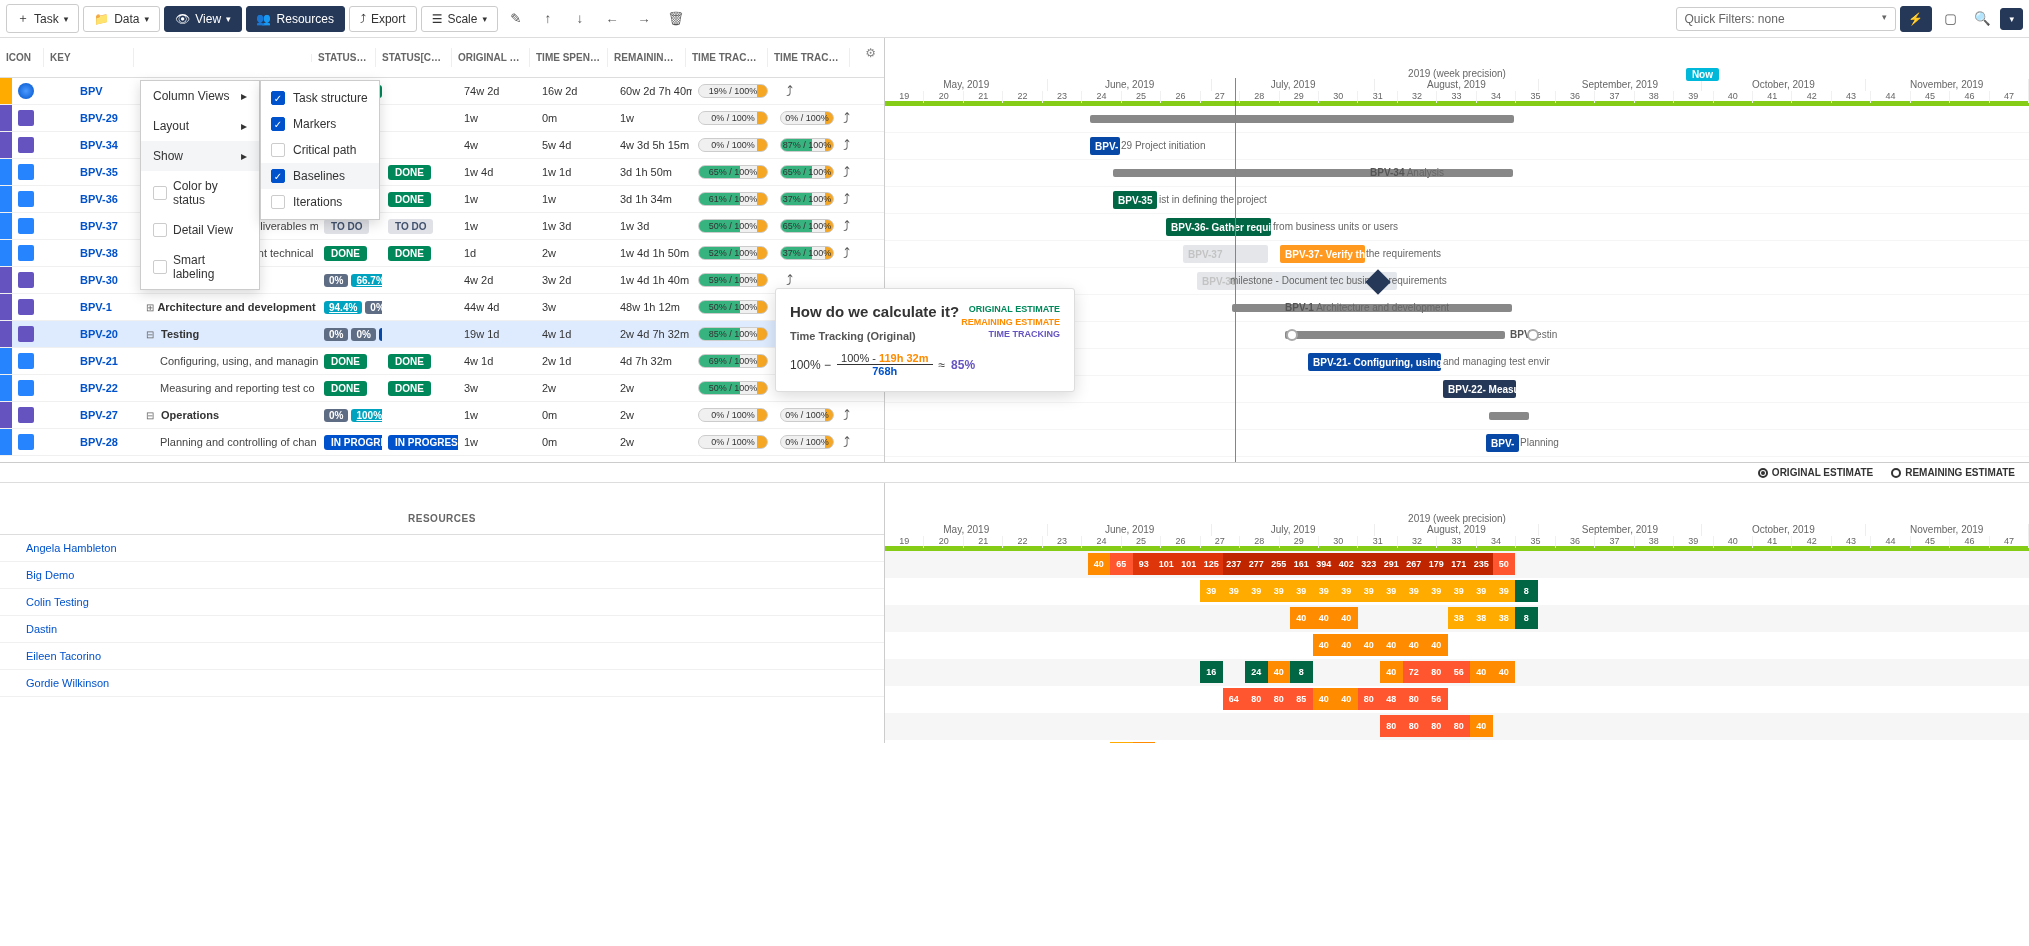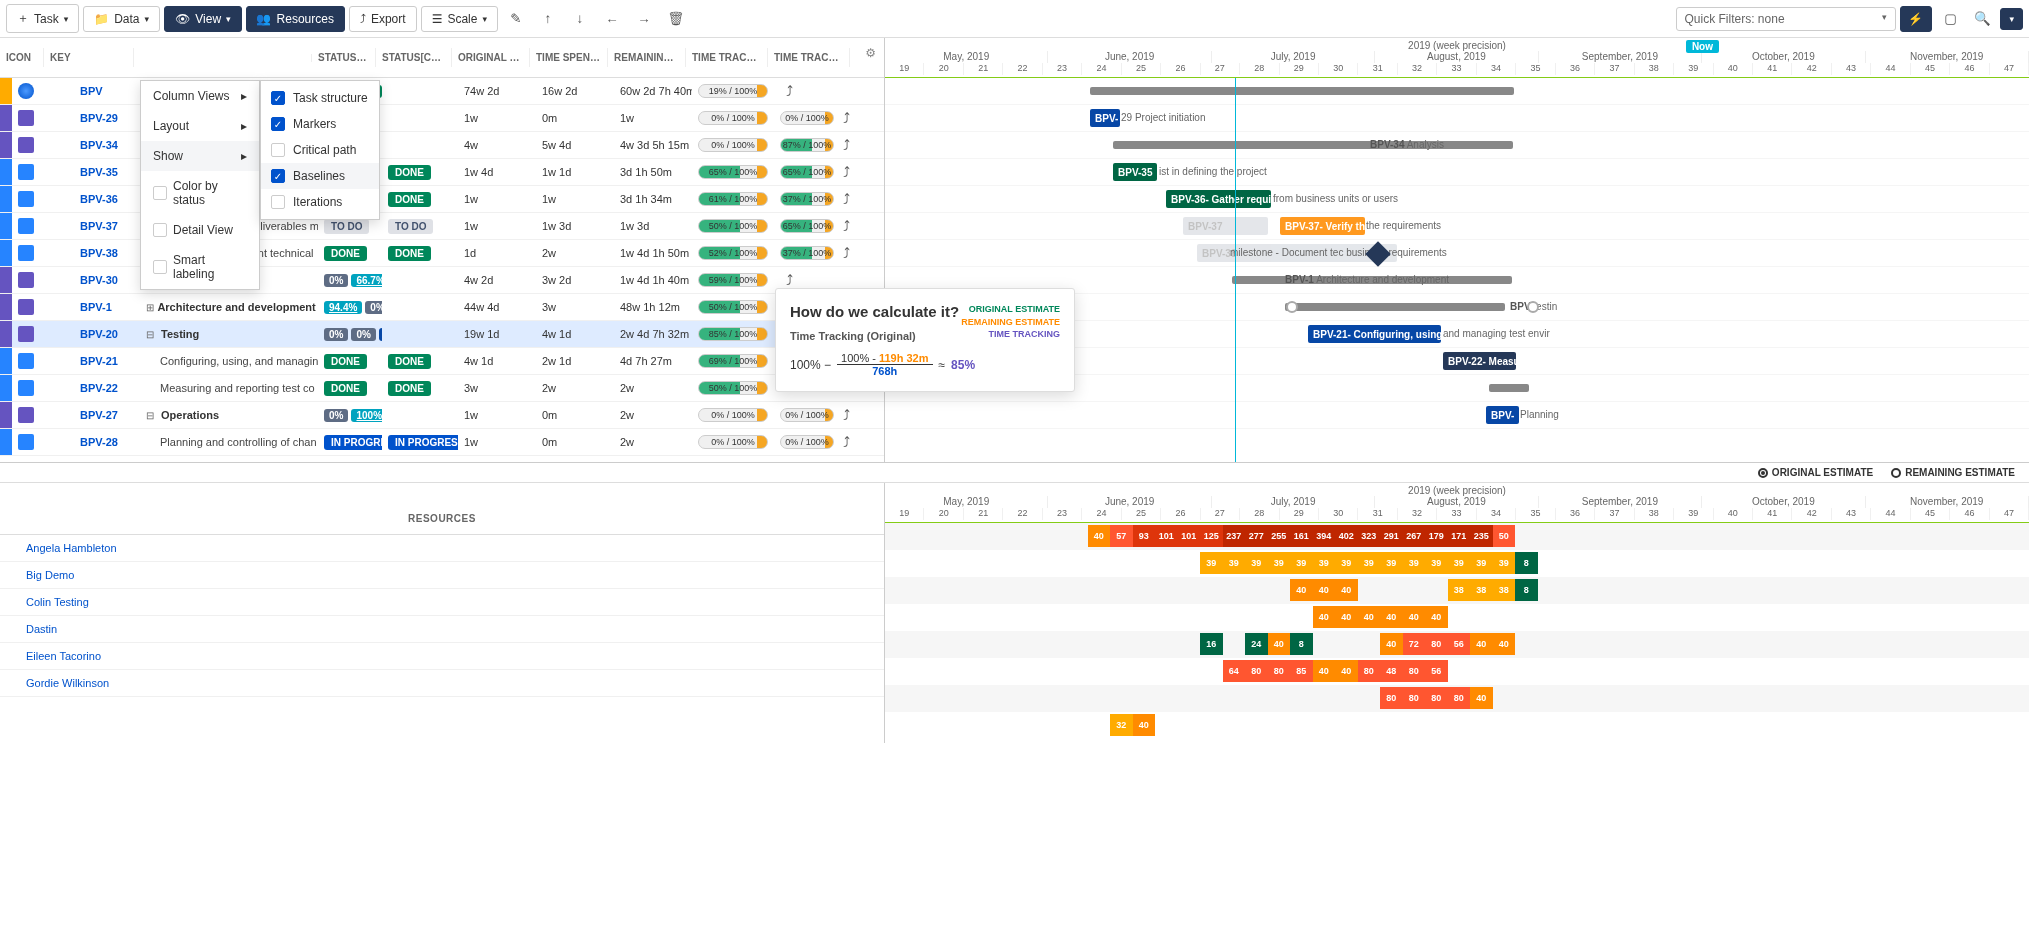--- a/index.html
+++ b/index.html
@@ -53,21 +53,21 @@
 .tooltip-pop .sub { font-size: 11px; font-weight: 600; color: #555; margin-bottom: 10px; }
 .formula { display: flex; align-items: center; gap: 6px; font-size: 12px; }
 .frac { display: inline-flex; flex-direction: column; align-items: center; font-size: 11px; }
 .frac .num { border-bottom: 1px solid #333; padding: 0 4px; }
 .t-orange { color: #ff8b00; font-weight: 600; }
 .t-blue { color: #0052cc; font-weight: 600; }
 .t-purple { color: #6554c0; font-weight: 600; }
 .t-green2 { color: #00875a; font-weight: 600; }
 .legend-right { position: absolute; right: 14px; top: 14px; font-size: 9px; text-align: right; line-height: 1.4; }
 .right-pane { flex: 1; position: relative; overflow: hidden; }
-.timeline-header { height: 40px; border-bottom: 1px solid #84cc16; position: relative; font-size: 10px; color: #666; }
+.timeline-header { height: 40px; border-bottom: 5px solid #84cc16; position: relative; font-size: 10px; color: #666; margin-top: 28px; }
 .th-title { text-align: center; font-size: 10px; padding-top: 2px; }
 .th-months { display: flex; height: 12px; }
 .th-month { flex: 1; text-align: center; border-right: 1px solid #eee; }
 .th-weeks { display: flex; height: 12px; font-size: 9px; }
 .th-week { flex: 1; text-align: center; border-right: 1px solid #f0f0f0; }
 .now-badge { position: absolute; top: 2px; right: 310px; background: #00b8d9; color: #fff; padding: 1px 6px; border-radius: 2px; font-size: 10px; font-weight: 600; }
 .now-line { position: absolute; top: 40px; bottom: 0; left: 350px; width: 1px; background: #00b8d9; z-index: 5; }
 .gantt-body { position: relative; height: 385px; }
 .gantt-row { height: 27px; border-bottom: 1px solid #f5f5f5; position: relative; }
 .gbar { position: absolute; height: 18px; top: 4px; border-radius: 2px; font-size: 10px; font-weight: 600; color: #fff; display: flex; align-items: center; padding: 0 5px; overflow: hidden; white-space: nowrap; }
@@ -448,21 +448,21 @@
             <span class="summary-sub" style="margin-left:14px">Configuring, using, and managing</span>
           </div>
     <div class="cell" style="width:64px">
             <span class="status-badge st-done">DONE</span>
           </div>
     <div class="cell" style="width:76px">
             <span class="status-badge st-done">DONE</span>
           </div>
     <div class="cell" style="width:78px">4w 1d</div>
     <div class="cell" style="width:78px">2w 1d</div>
-    <div class="cell" style="width:78px">4d 7h 27m</div>
+    <div class="cell" style="width:78px">4d 7h 32m</div>
     <div class="cell" style="width:82px">
             <span class="tracking-bar tb-green">69% / 100%</span>
           </div>
     <div class="cell" style="width:82px"></div>
         </div>
         <div class="row">
     <div class="cell" style="width:6px;background:#2684ff;height:100%"></div>
     <div class="cell" style="width:38px">
             <span class="icon-box icon-task"></span>
           </div>
@@ -805,21 +805,21 @@
           <div class="heat-spacer"></div>
           <div class="heat-spacer"></div>
           <div class="heat-spacer"></div>
           <div class="heat-spacer"></div>
           <div class="heat-spacer"></div>
           <div class="heat-spacer"></div>
           <div class="heat-spacer"></div>
           <div class="heat-spacer"></div>
           <div class="heat-spacer"></div>
           <div class="heat-cell hc-o1">40</div>
-          <div class="heat-cell hc-r3">57</div>
+          <div class="heat-cell hc-r3">65</div>
           <div class="heat-cell hc-r2">93</div>
           <div class="heat-cell hc-r2">101</div>
           <div class="heat-cell hc-r2">101</div>
           <div class="heat-cell hc-r2">125</div>
           <div class="heat-cell hc-r1">237</div>
           <div class="heat-cell hc-r1">277</div>
           <div class="heat-cell hc-r1">255</div>
           <div class="heat-cell hc-r1">161</div>
           <div class="heat-cell hc-r1">394</div>
           <div class="heat-cell hc-r1">402</div>

